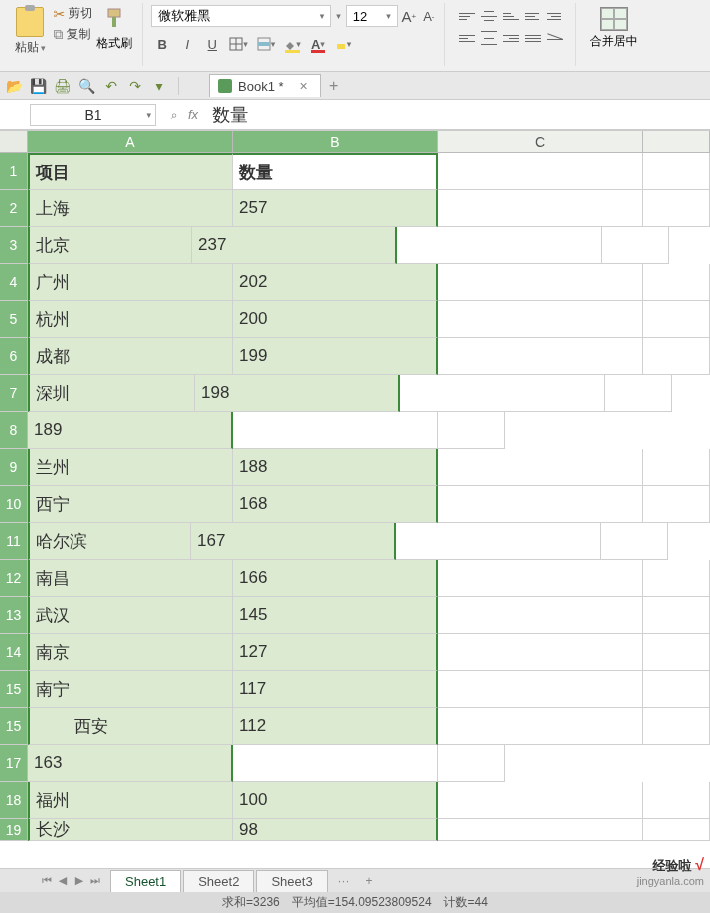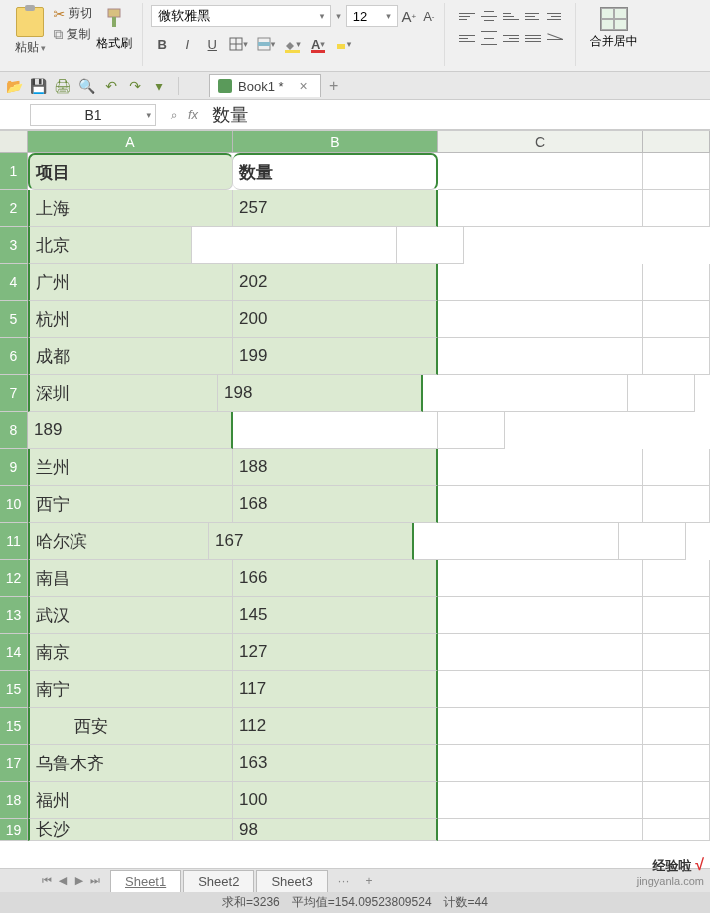--- a/index.html
+++ b/index.html
@@ -101,29 +101,29 @@
 .corner { width:28px; height:22px; background:#e8ebe3; border-right:1px solid #bbb; border-bottom:1px solid #bbb;}
 .col-h { height:22px; display:flex; align-items:center; justify-content:center; border-right:1px solid #bbb; border-bottom:1px solid #bbb; font-size:14px; color:#555;}
 .col-h.sel { background:#7fba7f; color:#fff;}
 .col-h.normal { background:#eef1eb;}
 .rows { }
 .row { display:flex; height:37px;}
 .row-h { width:28px; display:flex; align-items:center; justify-content:center; background:#eef1eb; border-right:1px solid #bbb; border-bottom:1px solid #ccc; font-size:14px; color:#666;}
 .row-h.sel { background:#7fba7f; color:#fff;}
 .cell { border-right:1px solid #d0d0d0; border-bottom:1px solid #d0d0d0; padding:0 6px; display:flex; align-items:center; font-size:17px; color:#333; background:#fff;}
 .cell.selected { background:#dcead2; }
-.cell.selected-border-top { border-top:2px solid #3a8a3a;border-radius:7px; }
+.cell.selected-border-top { border-top:2px solid #3a8a3a; }
 .cell.selected-border-left { border-left:2px solid #3a8a3a; }
 .cell.selected-border-right { border-right:2px solid #3a8a3a;}
 .header-row .cell { font-weight:bold; }
 .sheet-tabs { position:absolute; bottom:21px; left:0; right:0; height:24px; background:#e4e4e4; display:flex; align-items:center; border-top:1px solid #ccc; padding-left:40px;}
 .sheet-nav { display:flex; gap:2px; margin-right:8px;}
 .sheet-nav-btn { width:14px; height:16px; color:#888; cursor:pointer; display:flex; align-items:center; justify-content:center; font-size:11px;}
 .sheet-tab { padding:3px 14px; background:#f4f4f4; border:1px solid #bbb; border-bottom:none; margin-right:2px; font-size:13px; color:#555; cursor:pointer;}
-.sheet-tab.active { background:#fff; color:#737373;text-decoration:underline;}
+.sheet-tab.active { background:#fff; color:#14532d;}
 .sheet-more { padding:3px 8px; color:#888; cursor:pointer;}
 .status-bar { position:absolute; bottom:0; left:0; right:0; height:21px; background:#dadada; display:flex; align-items:center; justify-content:center; font-size:12px; color:#555; gap:12px;}
 .watermark { position:absolute; right:6px; bottom:26px; text-align:right; font-size:13px;}
 .watermark .l1 { color:#333; font-weight:bold; }
 .watermark .l1 .la { color:#333;}
 .watermark .l1 .check { color:#d33; font-size:16px; font-weight:bold;}
 .watermark .l2 { color:#888; font-size:11px;}
 .indent-icon { display:flex; flex-direction:column; gap:2px; width:14px;}
 .indent-icon span{ height:1px; background:#666;}
 </style>
@@ -335,20 +335,21 @@
       <div class="row">
         <div class="row-h sel">2</div>
         <div class="cell selected selected-border-left" style="width: 205px;">上海</div>
         <div class="cell selected selected-border-right" style="width: 205px;">257</div>
         <div class="cell" style="width: 205px;"></div>
         <div class="cell" style="width: 67px;"></div>
       </div>
       <div class="row">
         <div class="row-h sel">3</div>
         <div class="cell selected selected-border-left" style="width: 164px;">北京</div>
+        <div class="cell selected selected-border-right" style="width: 205px;">237</div>
         <div class="cell" style="width: 205px;"></div>
         <div class="cell" style="width: 67px;"></div>
       </div>
       <div class="row">
         <div class="row-h sel">4</div>
         <div class="cell selected selected-border-left" style="width: 205px;">广州</div>
         <div class="cell selected selected-border-right" style="width: 205px;">202</div>
         <div class="cell" style="width: 205px;"></div>
         <div class="cell" style="width: 67px;"></div>
       </div>
@@ -361,21 +362,21 @@
       </div>
       <div class="row">
         <div class="row-h sel">6</div>
         <div class="cell selected selected-border-left" style="width: 205px;">成都</div>
         <div class="cell selected selected-border-right" style="width: 205px;">199</div>
         <div class="cell" style="width: 205px;"></div>
         <div class="cell" style="width: 67px;"></div>
       </div>
       <div class="row">
         <div class="row-h sel">7</div>
-        <div class="cell selected selected-border-left" style="width: 190px; text-align: center;">深圳</div>
+        <div class="cell selected selected-border-left" style="width: 167px; text-align: center;">深圳</div>
         <div class="cell selected selected-border-right" style="width: 205px;">198</div>
         <div class="cell" style="width: 205px;"></div>
         <div class="cell" style="width: 67px;"></div>
       </div>
       <div class="row">
         <div class="row-h sel">8</div>
         <div class="cell selected selected-border-right" style="width: 205px;">189</div>
         <div class="cell" style="width: 205px;"></div>
         <div class="cell" style="width: 67px;"></div>
       </div>
@@ -388,21 +389,21 @@
       </div>
       <div class="row">
         <div class="row-h sel">10</div>
         <div class="cell selected selected-border-left" style="width: 205px;">西宁</div>
         <div class="cell selected selected-border-right" style="width: 205px;">168</div>
         <div class="cell" style="width: 205px;"></div>
         <div class="cell" style="width: 67px;"></div>
       </div>
       <div class="row">
         <div class="row-h sel">11</div>
-        <div class="cell selected selected-border-left" style="width: 181px;">哈尔滨</div>
+        <div class="cell selected selected-border-left" style="width: 163px;">哈尔滨</div>
         <div class="cell selected selected-border-right" style="width: 205px;">167</div>
         <div class="cell" style="width: 205px;"></div>
         <div class="cell" style="width: 67px;"></div>
       </div>
       <div class="row">
         <div class="row-h sel">12</div>
         <div class="cell selected selected-border-left" style="width: 205px;">南昌</div>
         <div class="cell selected selected-border-right" style="width: 205px;">166</div>
         <div class="cell" style="width: 205px;"></div>
         <div class="cell" style="width: 67px;"></div>
@@ -430,21 +431,20 @@
       </div>
       <div class="row">
         <div class="row-h sel">15</div>
         <div class="cell selected selected-border-left" style="width: 205px; padding-left: 44px;">西安</div>
         <div class="cell selected selected-border-right" style="width: 205px;">112</div>
         <div class="cell" style="width: 205px;"></div>
         <div class="cell" style="width: 67px;"></div>
       </div>
       <div class="row">
         <div class="row-h sel">17</div>
-        <div class="cell selected selected-border-left" style="width: 205px;">乌鲁木齐</div>
         <div class="cell selected selected-border-right" style="width: 205px;">163</div>
         <div class="cell" style="width: 205px;"></div>
         <div class="cell" style="width: 67px;"></div>
       </div>
       <div class="row">
         <div class="row-h sel">18</div>
         <div class="cell selected selected-border-left" style="width: 205px;">福州</div>
         <div class="cell selected selected-border-right" style="width: 205px;">100</div>
         <div class="cell" style="width: 205px;"></div>
         <div class="cell" style="width: 67px;"></div>

